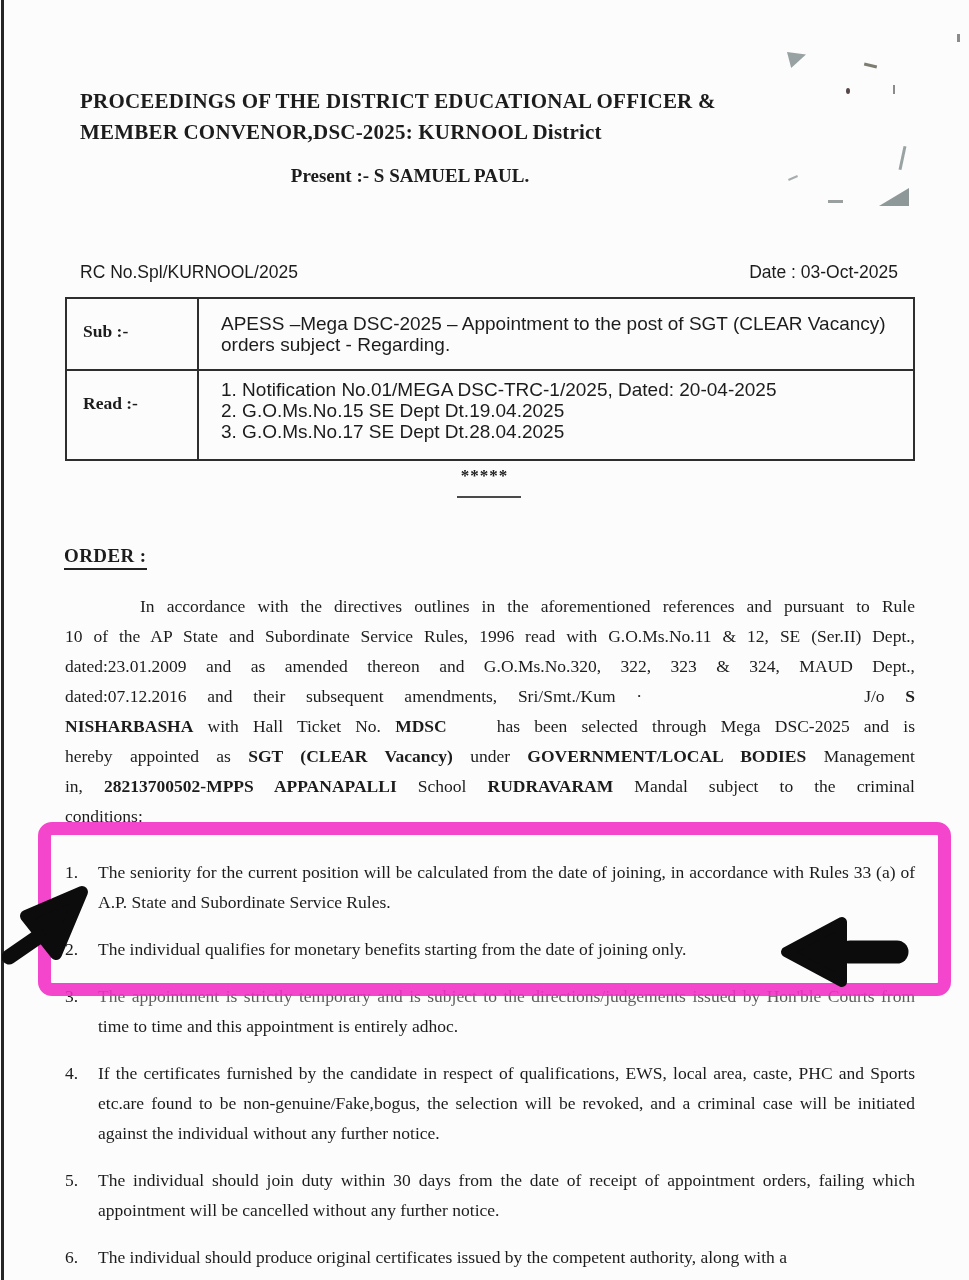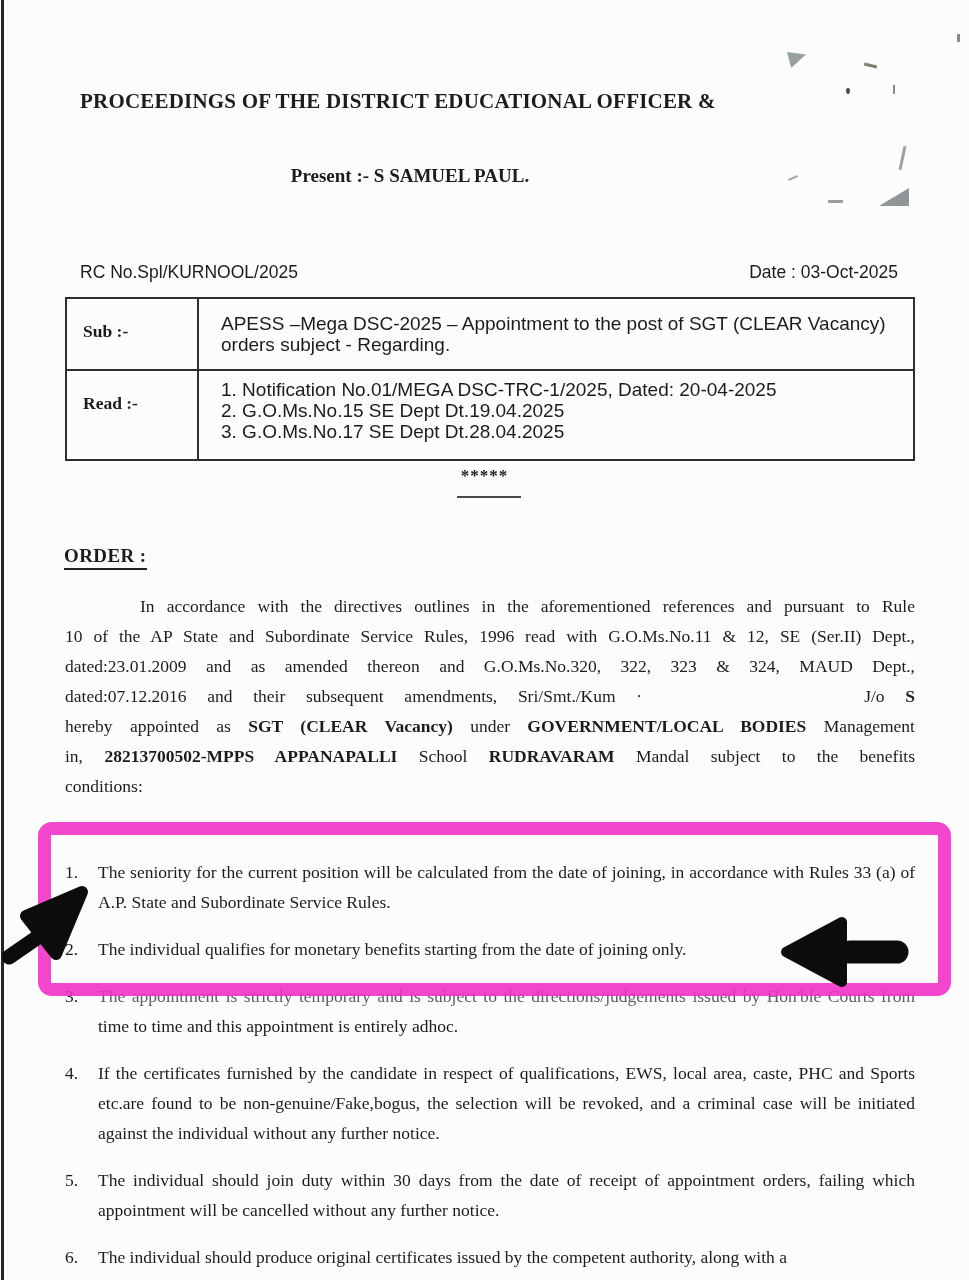--- a/index.html
+++ b/index.html
@@ -76,20 +76,21 @@
   .art-dash3{left:828px;top:200px;width:15px;height:3px;background:#9aa0a0;}
   .art-speck3{left:957px;top:34px;width:3px;height:8px;background:#8b8b8b;}
 </style>
 </head>
 <body>
 
 <div class="scan-edge"></div>
 
 <div class="doc-header">
   <div>PROCEEDINGS OF THE DISTRICT EDUCATIONAL OFFICER &amp;</div>
+  <div>MEMBER CONVENOR,DSC-2025: KURNOOL District</div>
 </div>
 <div class="present">Present :- S SAMUEL PAUL.</div>
 
 <div class="rc-line">
   <span>RC No.Spl/KURNOOL/2025</span>
   <span>Date : 03-Oct-2025</span>
 </div>
 
 <table class="ref-table">
   <tbody>
@@ -113,22 +114,23 @@
 
 <div class="stars">*****</div>
 <div class="stars-underline"></div>
 <div class="order-heading">ORDER :</div>
 
 <div class="order-paragraph">
     <div class="pline"><span class="indent"></span><span>In accordance with the directives outlines in the aforementioned references and pursuant to Rule</span></div>
     <div class="pline"><span>10 of the AP State and Subordinate Service Rules, 1996 read with G.O.Ms.No.11 &amp; 12, SE (Ser.II) Dept.,</span></div>
     <div class="pline"><span>dated:23.01.2009 and as amended thereon and G.O.Ms.No.320, 322, 323 &amp; 324, MAUD Dept.,</span></div>
     <div class="pline"><span>dated:07.12.2016 and their subsequent amendments, Sri/Smt./Kum ·</span><span class="redact-gap gap-lg"></span><span>J/o </span><span class="b">S</span></div>
+    <div class="pline"><span class="b">NISHARBASHA</span><span> with Hall Ticket No. </span><span class="b">MDSC</span><span class="redact-gap gap-sm"></span><span>has been selected through Mega DSC-2025 and is</span></div>
     <div class="pline"><span>hereby appointed as </span><span class="b">SGT (CLEAR Vacancy)</span><span> under </span><span class="b">GOVERNMENT/LOCAL BODIES</span><span> Management</span></div>
-    <div class="pline"><span>in, </span><span class="b">28213700502-MPPS APPANAPALLI</span><span> School </span><span class="b">RUDRAVARAM</span><span> Mandal subject to the benefits</span></div>
+    <div class="pline"><span>in, </span><span class="b">28213700502-MPPS APPANAPALLI</span><span> School </span><span class="b">RUDRAVARAM</span><span> Mandal subject to the criminal</span></div>
     <div class="pline no-just"><span>conditions:</span></div>
   </div>
 
 <div class="conditions">
     <div class="cond-item">
       <span class="cond-num">1.</span>
       <span class="cond-text">The seniority for the current position will be calculated from the date of joining, in accordance with Rules 33 (a) of A.P. State and Subordinate Service Rules.</span>
     </div>
     <div class="cond-item">
       <span class="cond-num">2.</span>

